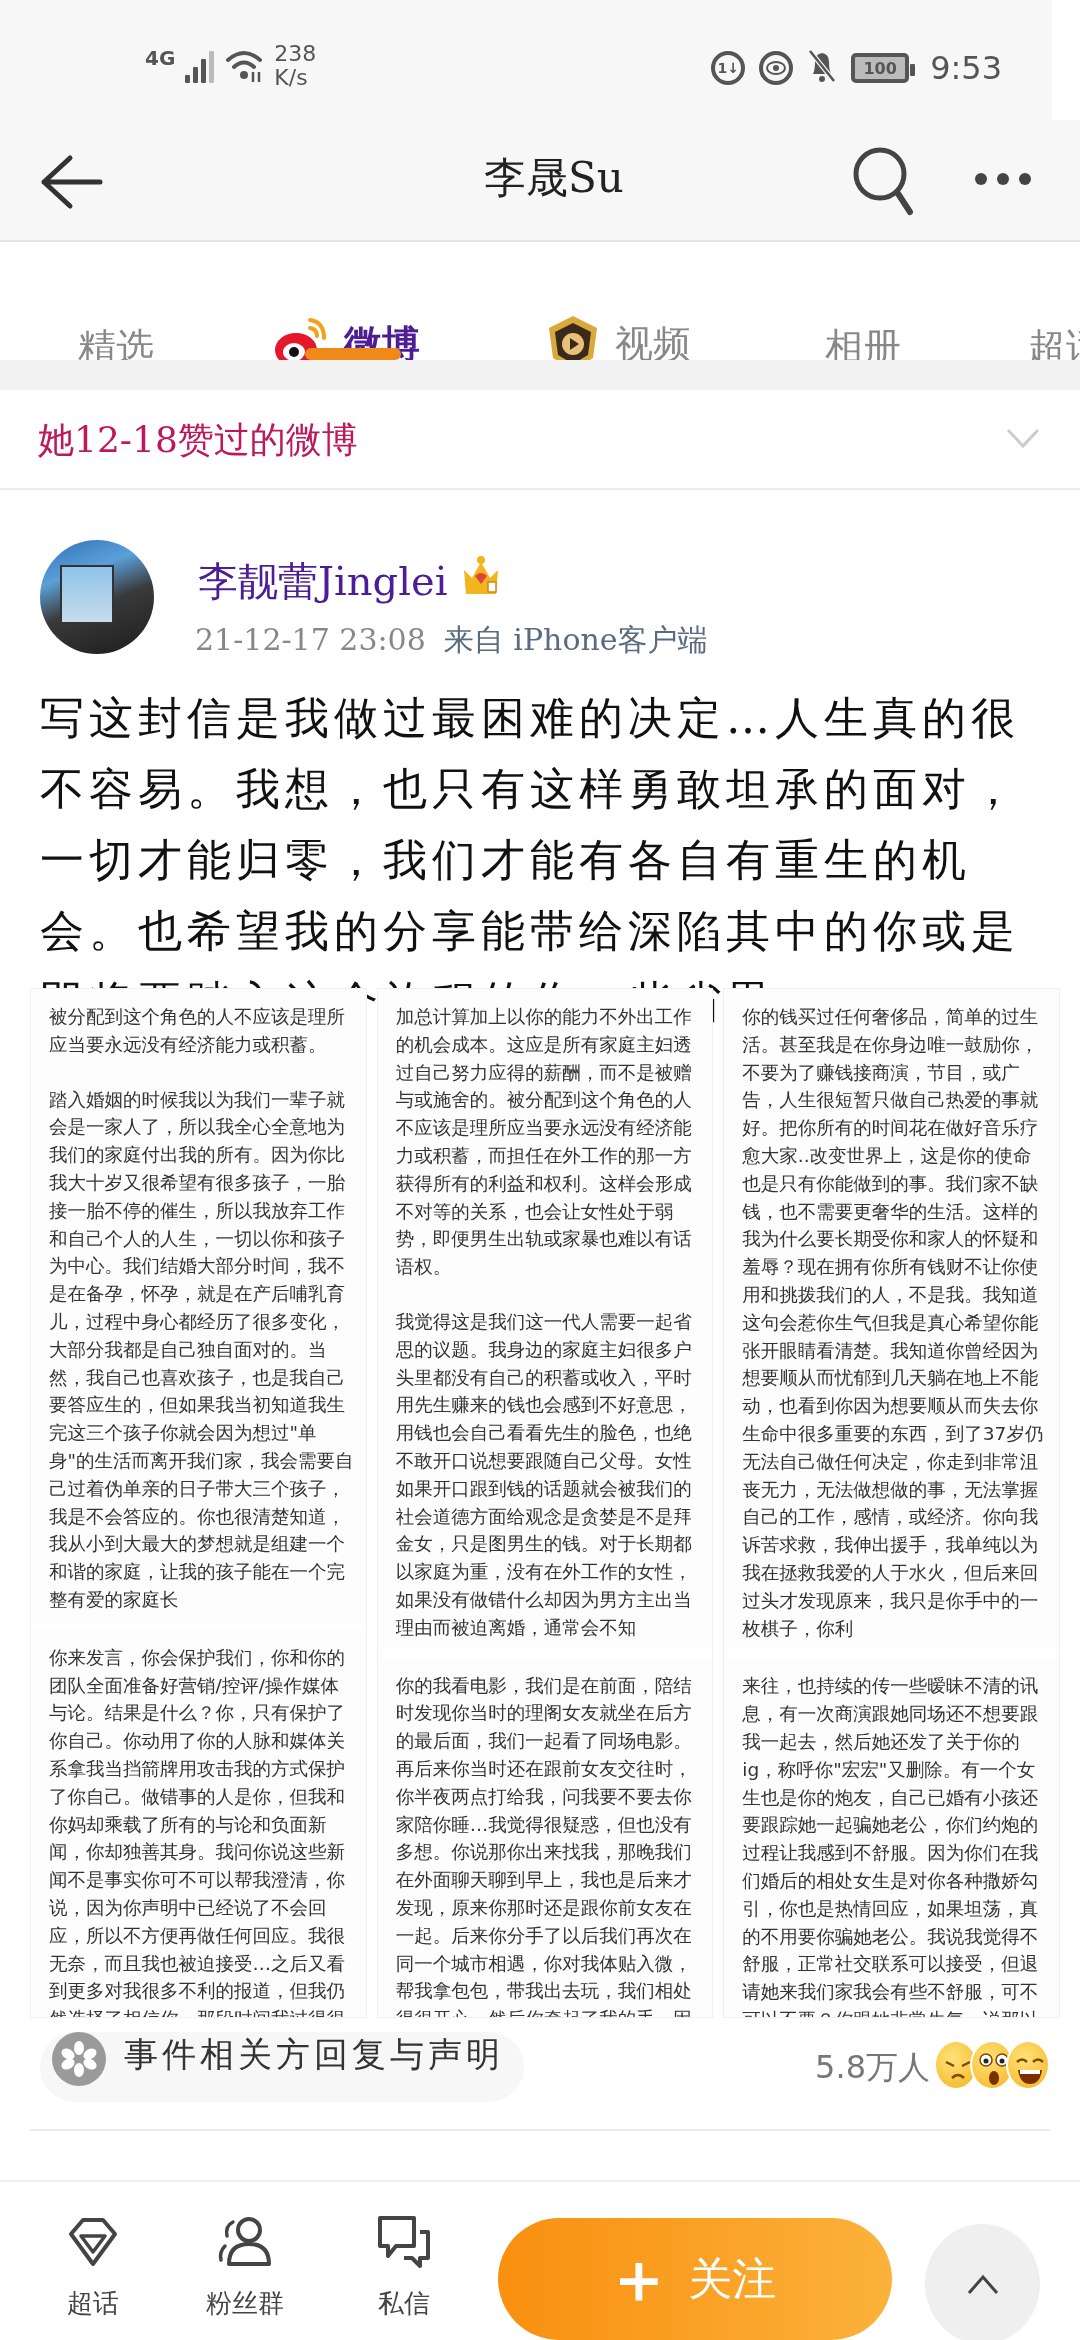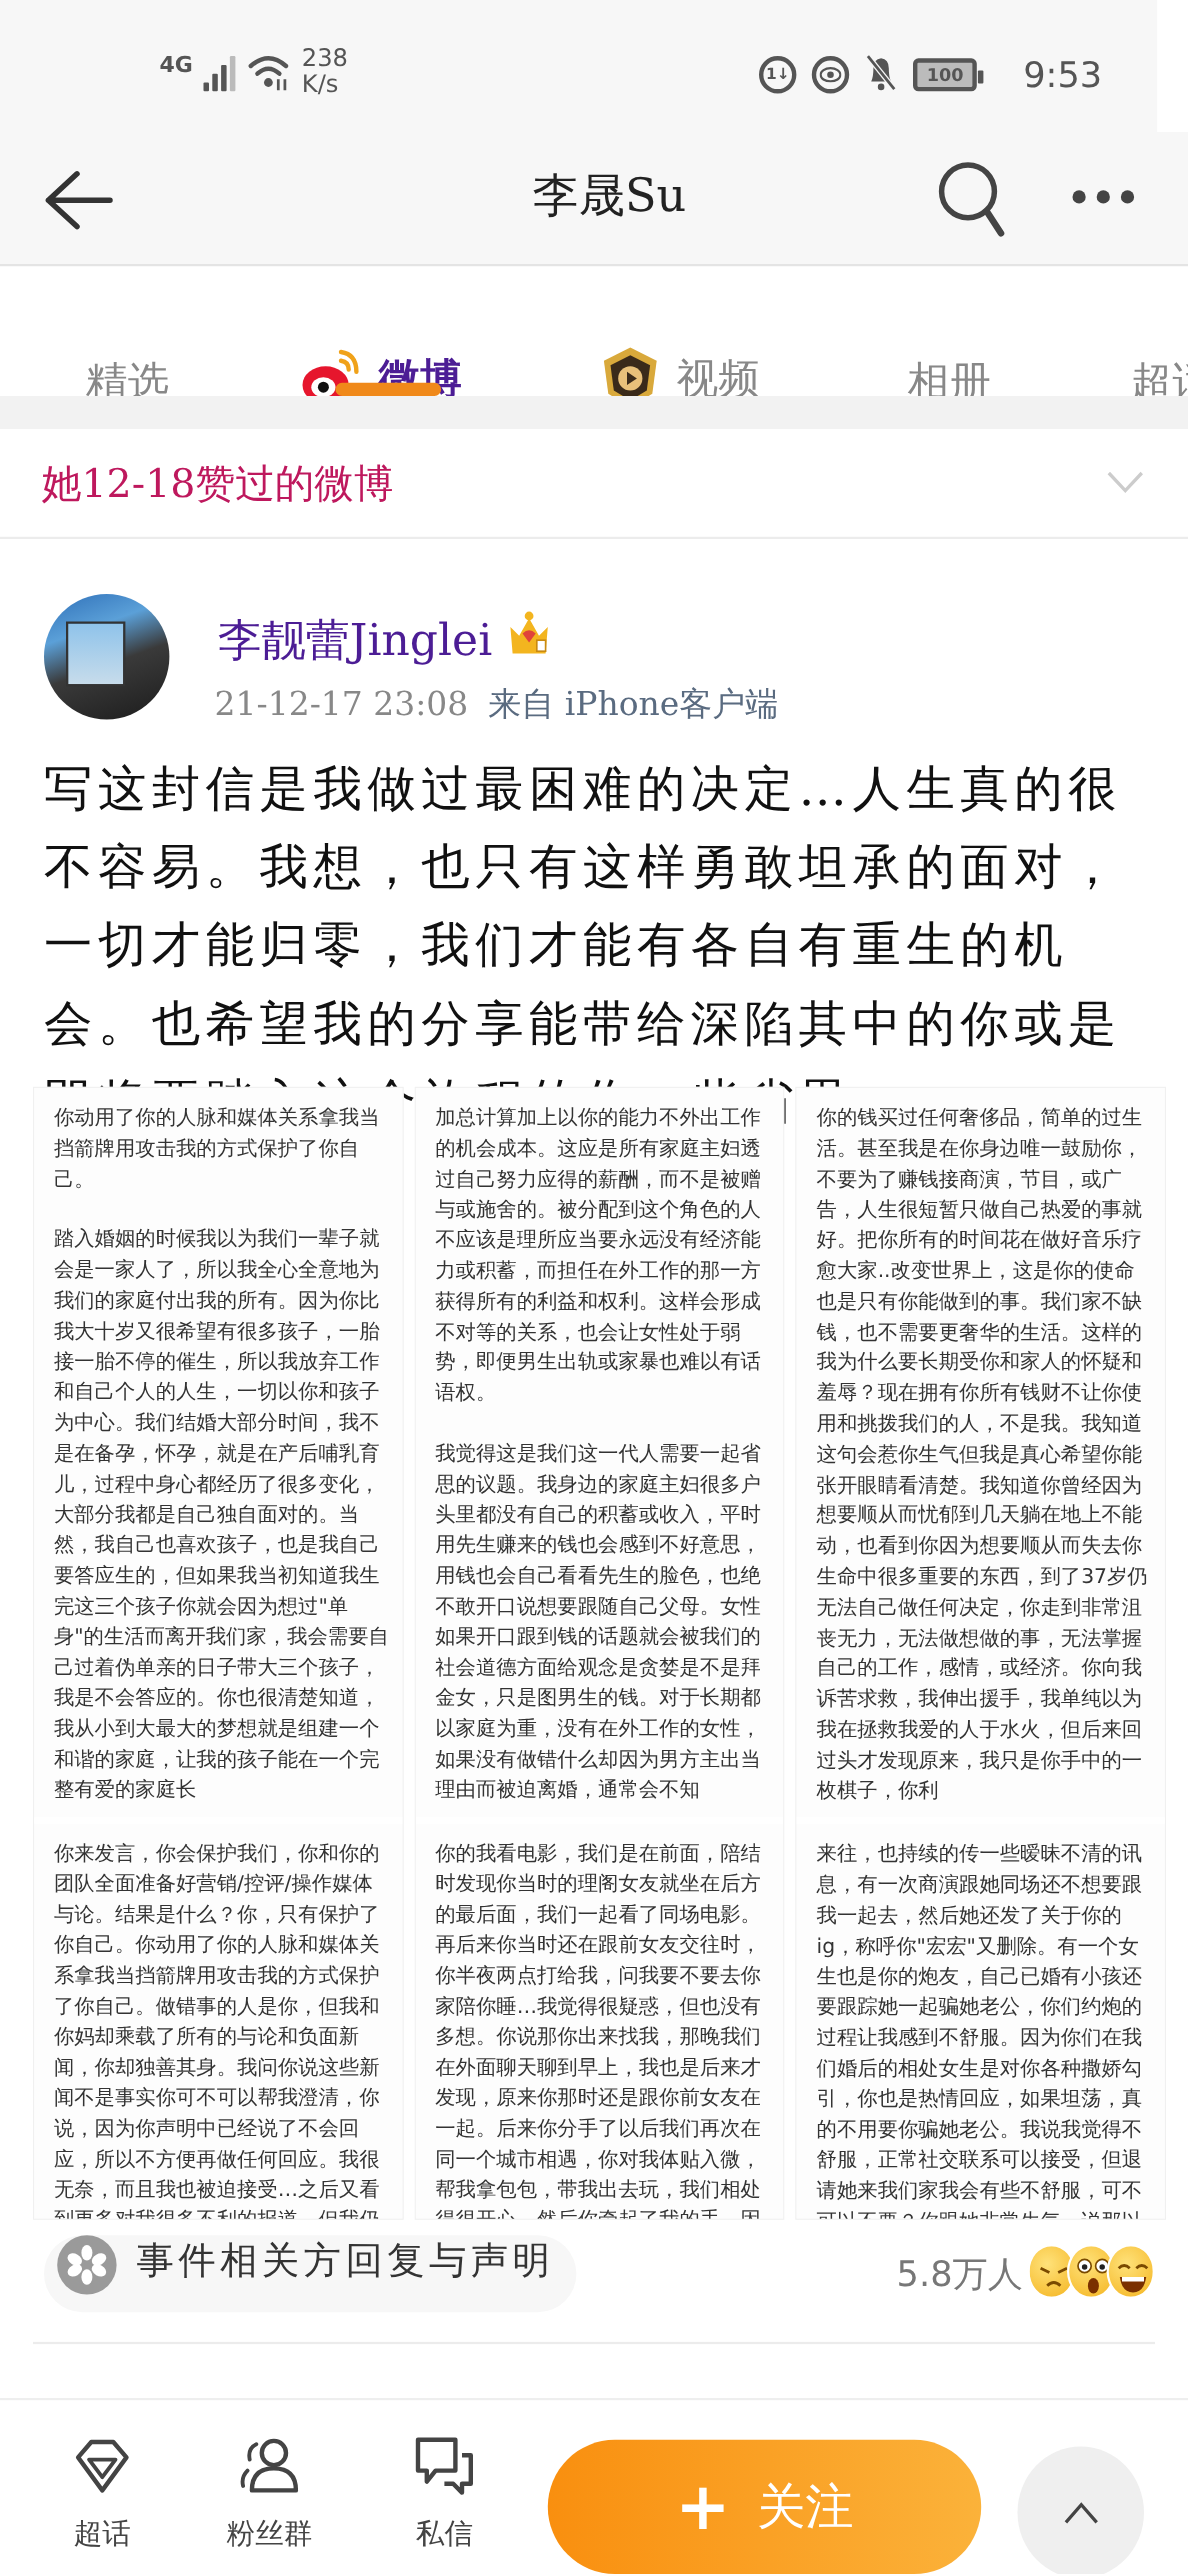--- a/index.html
+++ b/index.html
@@ -12,21 +12,21 @@
   .sb-4g { font-size: 20px; font-weight: bold; line-height: 20px; position: relative; top: -8px; }
   .sb-signal { display: flex; align-items: flex-end; gap: 3px; height: 34px; }
   .sb-signal span { display: block; width: 5px; background: #555; border-radius: 1px; }
   .sb-signal span.dim { background: #bbb; }
   .sb-wifi { width: 40px; height: 36px; position: relative; }
   .sb-speed { font-size: 22px; line-height: 24px; color: #555; text-align: left; }
   .sb-right { position: absolute; right: 50px; top: 48px; display: flex; align-items: center; gap: 14px; color: #555; }
   .sb-round { width: 34px; height: 34px; border: 4px solid #555; border-radius: 50%; font-size: 14px; font-weight: bold; display: flex; align-items: center; justify-content: center; }
   .sb-battery { width: 58px; height: 30px; border: 4px solid #555; border-radius: 5px; font-size: 16px; display: flex; align-items: center; justify-content: center; background: #bbb; position: relative; font-weight: bold; }
   .sb-battery::after { content: ""; position: absolute; right: -10px; top: 7px; width: 5px; height: 12px; background: #555; border-radius: 1px; }
-  .sb-time { font-size: 32px; margin-left: 28px; }
+  .sb-time { font-size: 32px; margin-left: 7px; }
 
   
   .header { position: absolute; top: 120px; left: 0; width: 1080px; height: 122px; background: #f7f7f7; border-bottom: 2px solid #e4e4e4; }
   .back-btn { position: absolute; left: 36px; top: 30px; width: 70px; height: 64px; }
   .page-title { position: absolute; left: 0; right: 0; top: 30px; text-align: center; font-family: "DejaVu Serif", serif; font-size: 42px; color: #222; padding-left: 28px; }
   .search-btn { position: absolute; left: 850px; top: 24px; width: 66px; height: 74px; }
   .more-btn { position: absolute; left: 975px; top: 44px; width: 70px; height: 30px; display: flex; gap: 10px; align-items: center; }
   .more-btn span { width: 12px; height: 12px; border-radius: 50%; background: #444; display: block; }
 
   
@@ -196,21 +196,21 @@
     <rect x="28" y="28" width="8" height="10" fill="#fff" stroke="#c98a10" stroke-width="1.5"></rect>
   </svg>
   <div class="post-meta">
     <span>21-12-17 23:08</span><span class="src">来自 iPhone客户端</span>
   </div>
   <div class="post-body">写这封信是我做过最困难的决定…人生真的很不容易。我想，也只有这样勇敢坦承的面对，一切才能归零，我们才能有各自有重生的机会。也希望我的分享能带给深陷其中的你或是即将要踏入这个旅程的你一些省思。</div>
 
   <div class="letter-grid">
     <div class="letter-col" id="col0">
         <div class="letter-piece">
-          <p>你动用了你的人脉和媒体关系拿我当挡箭牌用攻击我的方式保护了你自己。</p>
+          <p>被分配到这个角色的人不应该是理所应当要永远没有经济能力或积蓄。</p>
           <p>踏入婚姻的时候我以为我们一辈子就会是一家人了，所以我全心全意地为我们的家庭付出我的所有。因为你比我大十岁又很希望有很多孩子，一胎接一胎不停的催生，所以我放弃工作和自己个人的人生，一切以你和孩子为中心。我们结婚大部分时间，我不是在备孕，怀孕，就是在产后哺乳育儿，过程中身心都经历了很多变化，大部分我都是自己独自面对的。当然，我自己也喜欢孩子，也是我自己要答应生的，但如果我当初知道我生完这三个孩子你就会因为想过"单身"的生活而离开我们家，我会需要自己过着伪单亲的日子带大三个孩子，我是不会答应的。你也很清楚知道，我从小到大最大的梦想就是组建一个和谐的家庭，让我的孩子能在一个完整有爱的家庭长</p>
         </div>
         <div class="letter-piece">
           <p>你来发言，你会保护我们，你和你的团队全面准备好营销/控评/操作媒体与论。结果是什么？你，只有保护了你自己。你动用了你的人脉和媒体关系拿我当挡箭牌用攻击我的方式保护了你自己。做错事的人是你，但我和你妈却乘载了所有的与论和负面新闻，你却独善其身。我问你说这些新闻不是事实你可不可以帮我澄清，你说，因为你声明中已经说了不会回应，所以不方便再做任何回应。我很无奈，而且我也被迫接受…之后又看到更多对我很多不利的报道，但我仍然选择了相信你，那段时间我过得很辛苦，加上你对我的冷暴力态度，我真的很受伤。你说你的名声很珍贵，你有没有想过，一个女人的名声也很珍贵。我以后还有很长的人生要过。你说者我从来都是很保护你，不会说你一句不好的那个人，连家人好朋友我都从来不会多说。你却为了要保全自己的机会而放弃不惜造谣诬陷我，你用一样的套路，将生来友后面遗过他们各种霸凌我，只因为如果问题不在我身上，你却</p>
         </div>
       </div>
     <div class="letter-col" id="col1">
         <div class="letter-piece">
           <p>加总计算加上以你的能力不外出工作的机会成本。这应是所有家庭主妇透过自己努力应得的薪酬，而不是被赠与或施舍的。被分配到这个角色的人不应该是理所应当要永远没有经济能力或积蓄，而担任在外工作的那一方获得所有的利益和权利。这样会形成不对等的关系，也会让女性处于弱势，即便男生出轨或家暴也难以有话语权。</p>
           <p>我觉得这是我们这一代人需要一起省思的议题。我身边的家庭主妇很多户头里都没有自己的积蓄或收入，平时用先生赚来的钱也会感到不好意思，用钱也会自己看看先生的脸色，也绝不敢开口说想要跟随自己父母。女性如果开口跟到钱的话题就会被我们的社会道德方面给观念是贪婪是不是拜金女，只是图男生的钱。对于长期都以家庭为重，没有在外工作的女性，如果没有做错什么却因为男方主出当理由而被迫离婚，通常会不知</p>

